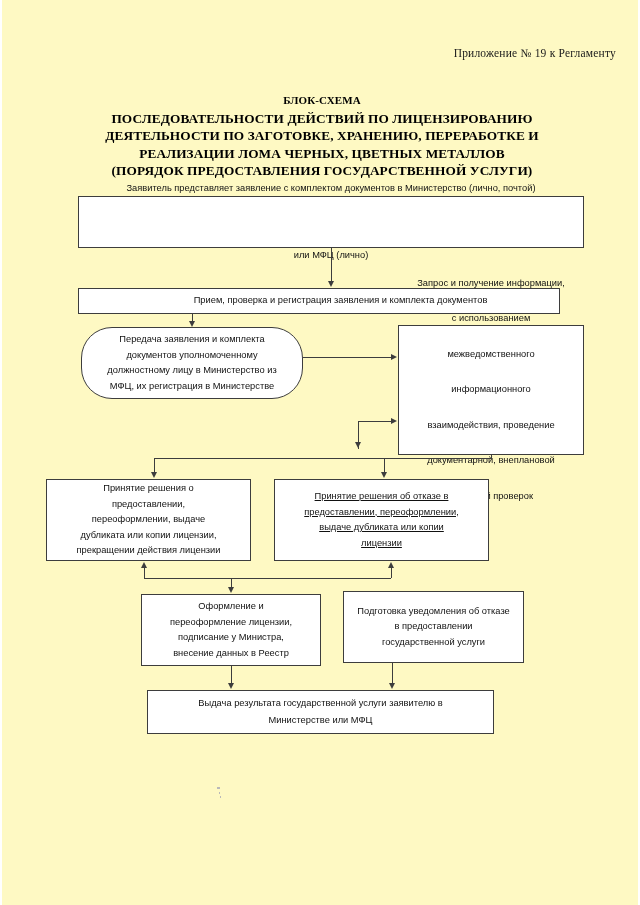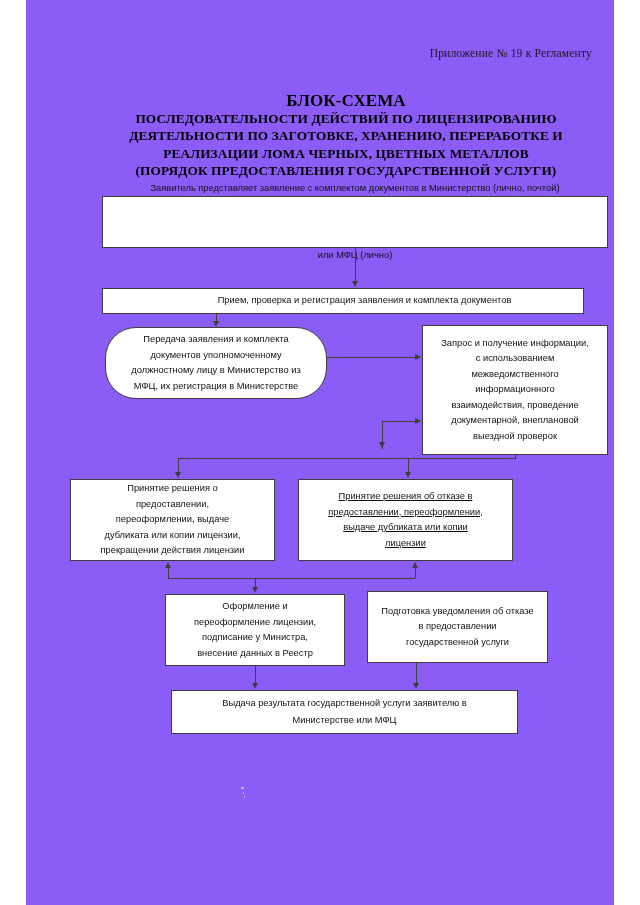--- a/index.html
+++ b/index.html
@@ -7,24 +7,24 @@
     margin: 0;
     padding: 0;
     background: #ffffff;
   }
   body {
     font-family: "Liberation Sans", sans-serif;
     color: #000000;
   }
   #page {
     position: relative;
-    width: 588px;
+    width: 636px;
     height: 905px;
     margin: 0 auto;
-    background: #8b5cf6;
+    background: #fef9c3;
     overflow: hidden;
   }
 
   
   .appendix-note {
     position: absolute;
     right: 22px;
     top: 47px;
     font-family: "Liberation Serif", serif;
     font-size: 11.5px;
@@ -40,21 +40,21 @@
     width: 560px;
     text-align: center;
     font-family: "Liberation Serif", serif;
     font-weight: bold;
     font-size: 13.3px;
     line-height: 17.5px;
     color: #000;
     letter-spacing: 0.1px;
   }
   .doc-title .t-line { display: block; white-space: nowrap; }
-  .doc-title .t-line.l1 { font-size: 17px; }
+  .doc-title .t-line.l1 { font-size: 11px; }
 
   
   .node {
     position: absolute;
     box-sizing: border-box;
     border: 1px solid #3d3d3d;
     background: #ffffff;
     font-size: 9.3px;
     line-height: 15.5px;
     text-align: center;
@@ -68,21 +68,21 @@
   .node .ln { display: block; width: 100%; white-space: nowrap; }
 
   
   #node-apply      { left: 76px;  top: 196px; width: 506px; height: 52px; gap: 40px; }
   #node-apply .ln1 { margin-bottom: 12px; }
 
   #node-receive    { left: 76px;  top: 288px; width: 482px; height: 26px; padding-left: 47px; }
 
   #node-transfer   { left: 79px;  top: 327px; width: 222px; height: 72px; border-radius: 31px; }
 
-  #node-request    { left: 396px; top: 325px; width: 186px; height: 130px; }
+  #node-request    { left: 396px; top: 325px; width: 186px; height: 130px; gap: 20px; }
   #node-request .sp { letter-spacing: 0; }
 
   #node-grant      { left: 44px;  top: 479px; width: 205px; height: 82px; }
 
   #node-refuse     { left: 272px; top: 479px; width: 215px; height: 82px; text-decoration: underline; }
 
   #node-issue      { left: 139px; top: 594px; width: 180px; height: 72px; }
 
   #node-notify     { left: 341px; top: 591px; width: 181px; height: 72px; }
 

